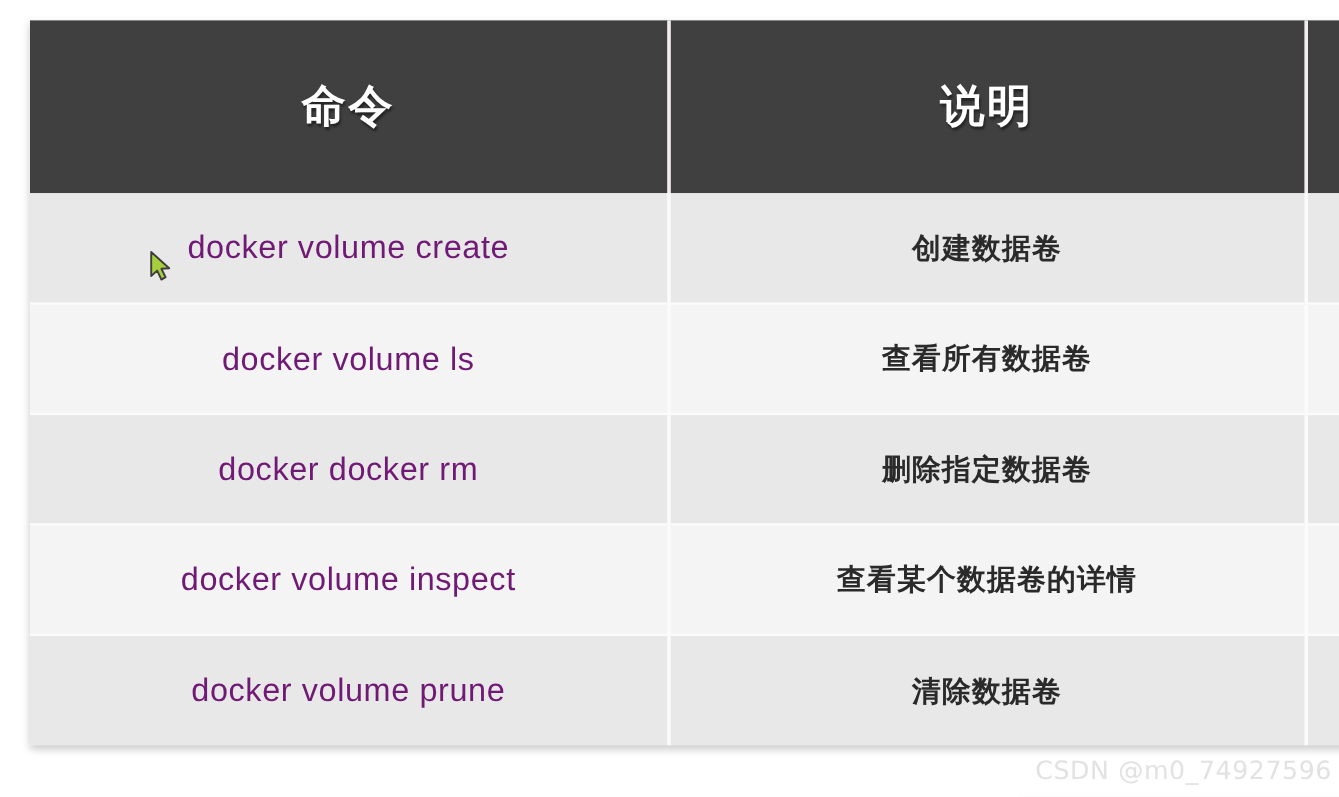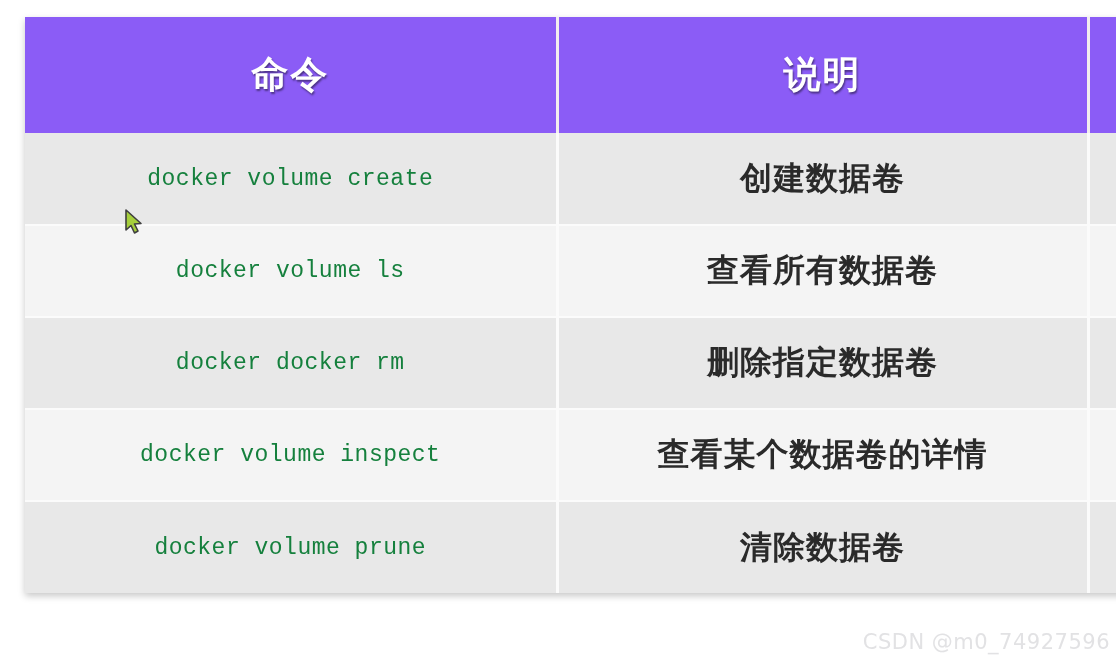--- a/index.html
+++ b/index.html
@@ -32,25 +32,25 @@
     background: #efefef;
   }
 
   
   col.c1 { width: 532px; }
   col.c2 { width: 531px; }
   col.c3 { width: 47px; }
 
   
   thead th {
-    background: #8b5cf6;
+    background: #404040;
     color: #ffffff;
     font-size: 37px;
     font-weight: bold;
-    height: 116px;
+    height: 144px;
     text-align: center;
     vertical-align: middle;
     letter-spacing: 2px;
     text-shadow: 1px 2px 2px rgba(0,0,0,0.45);
     border-right: 3px solid #f2eeee;
     box-sizing: border-box;
     padding: 0;
   }
   thead th:last-child { border-right: none; }
   thead tr { box-shadow: inset 0 0 0 1px rgba(255,255,255,0.35); }
@@ -65,29 +65,29 @@
     box-sizing: border-box;
     padding: 0 6px;
   }
   tbody td:last-child { border-right: none; }
 
   tbody tr.row-odd  td { background: #e8e8e8; }
   tbody tr.row-even td { background: #f4f4f4; margin-top: 20px; }
   tbody tr:last-child td { border-bottom: none; }
 
   td.cmd-cell {
-    font-family: Liberation Mono, monospace;
-    font-size: 23px;
-    color: #15803d;
+    font-family: Liberation Sans, sans-serif;
+    font-size: 27px;
+    color: #701a75;
     letter-spacing: 0.5px;
   }
 
   td.desc-cell {
     font-family: "DejaVu Sans", "Liberation Sans", sans-serif;
-    font-size: 32px;
+    font-size: 24px;
     font-weight: bold;
     color: #2a2a2a;
     letter-spacing: 1px;
   }
 
   td.blank-cell { }
 
   
   #mouse-cursor {
     position: absolute;

